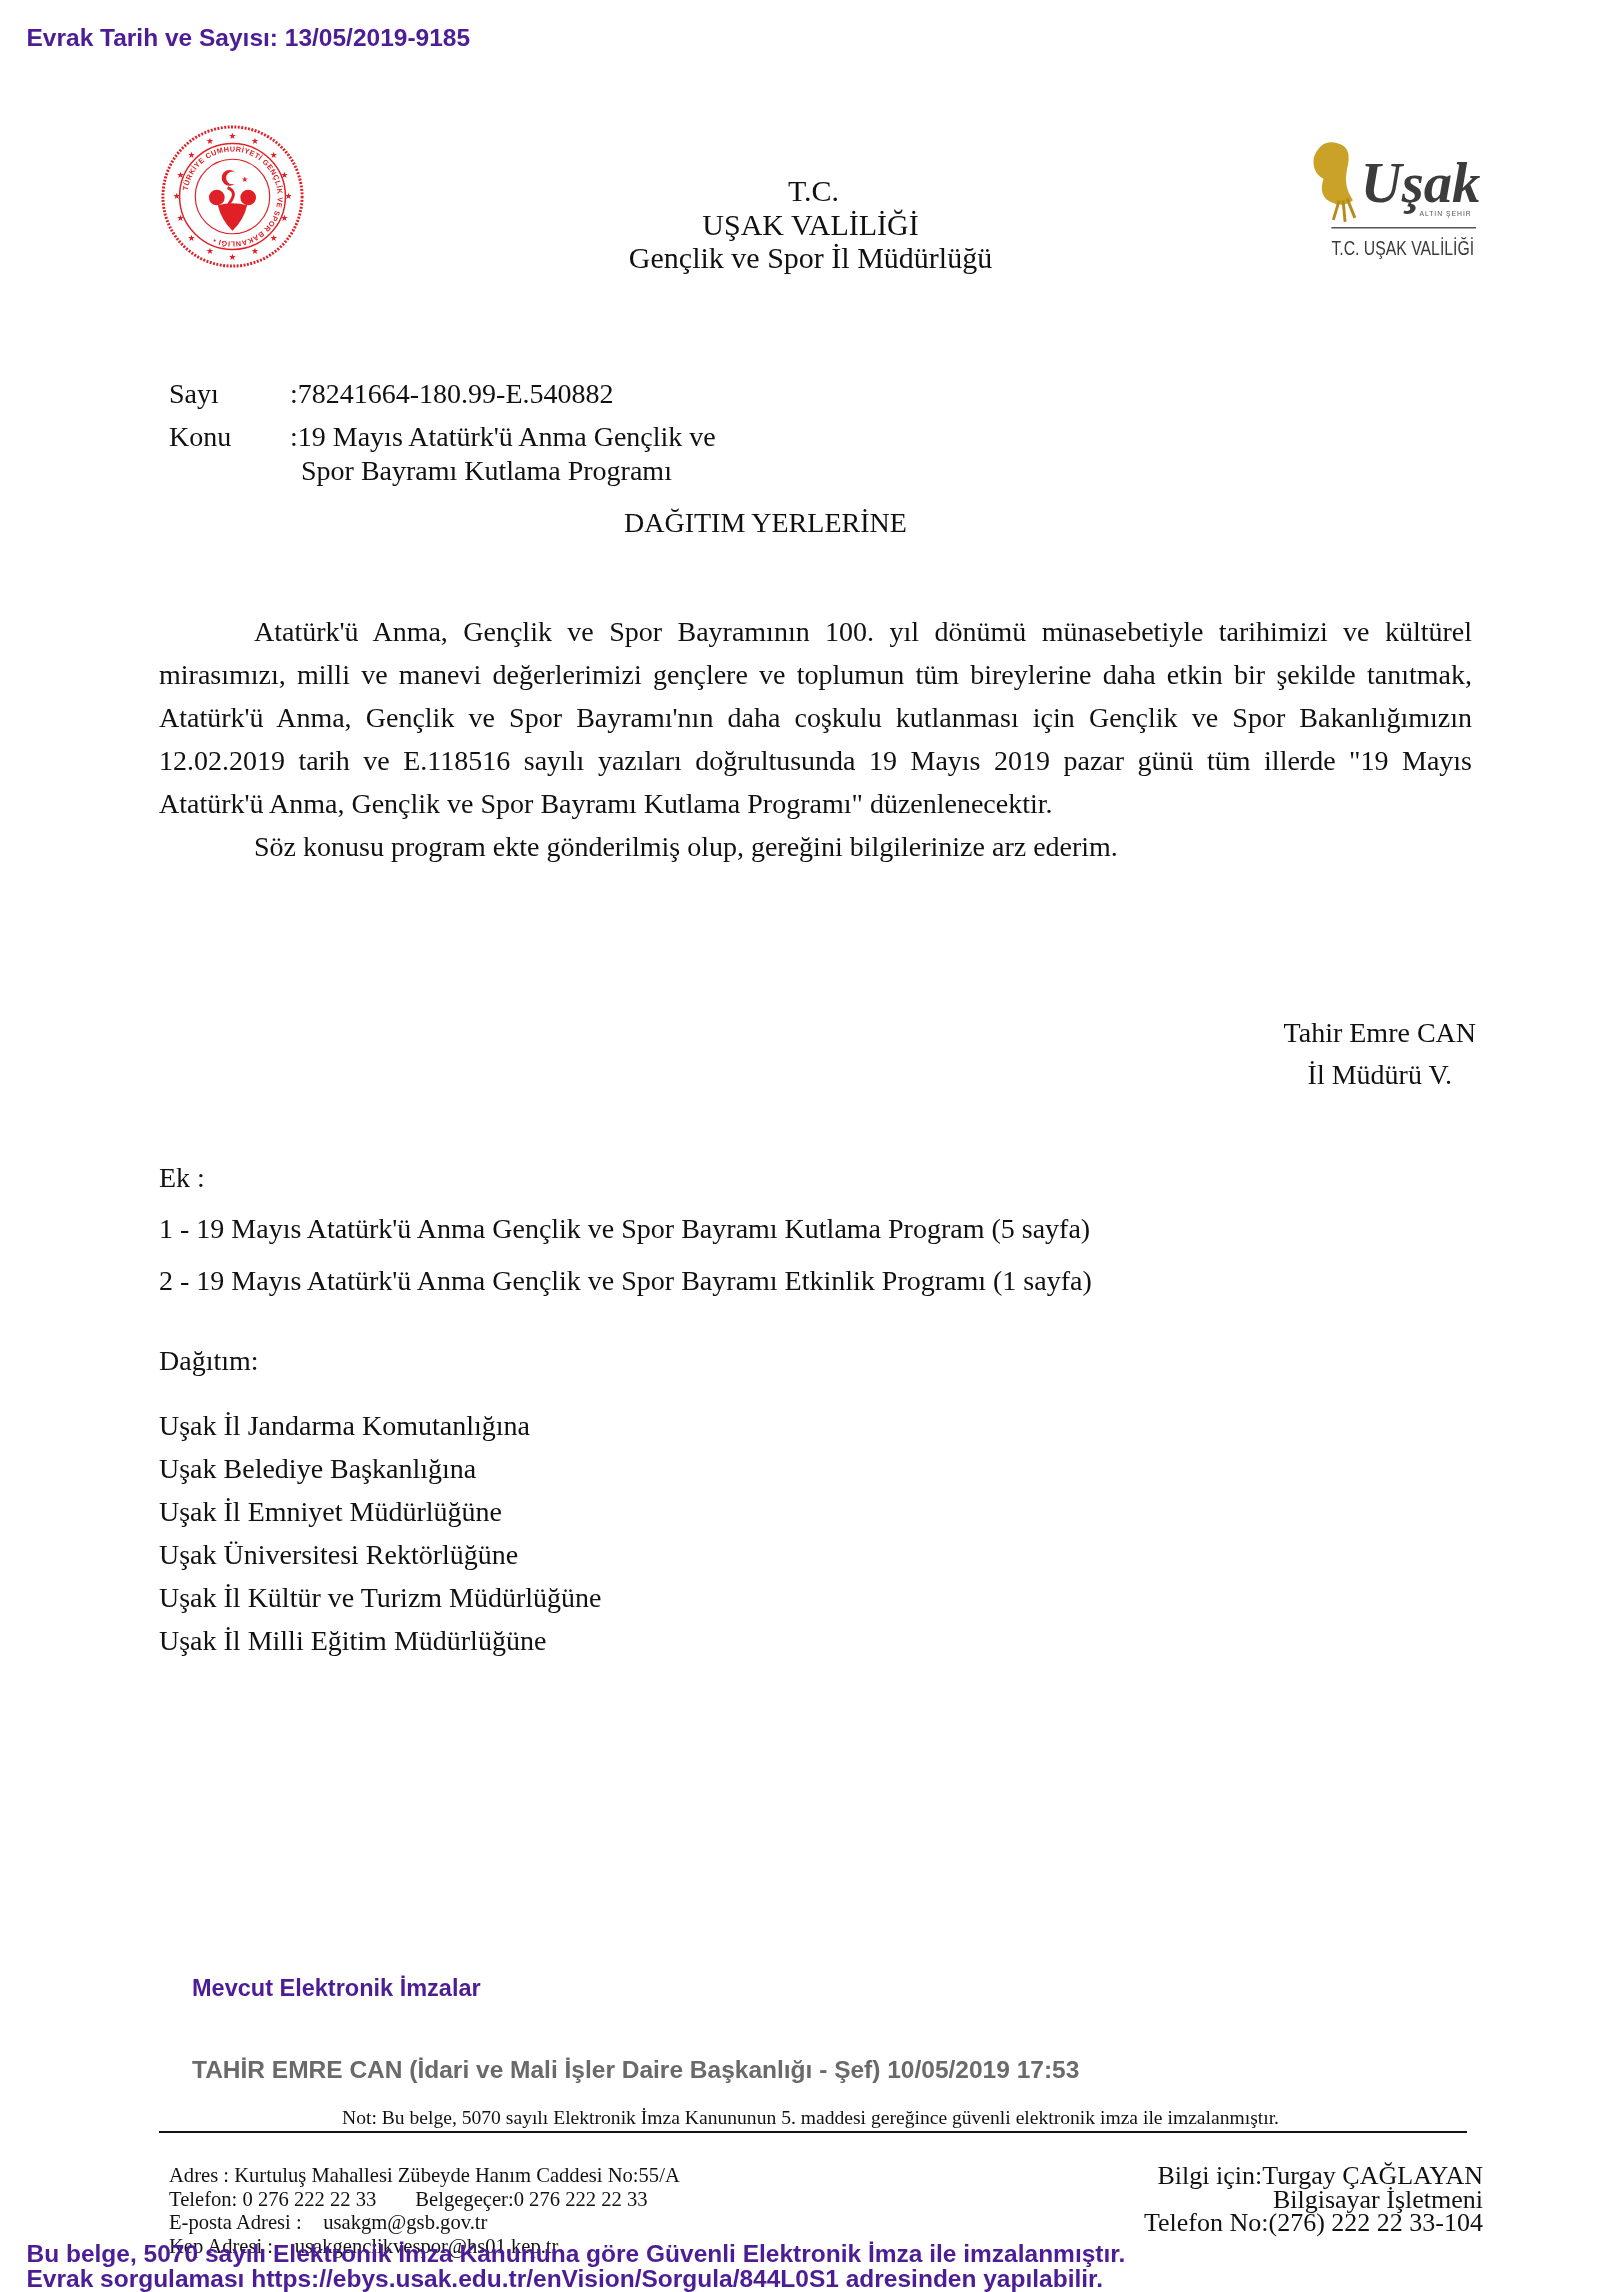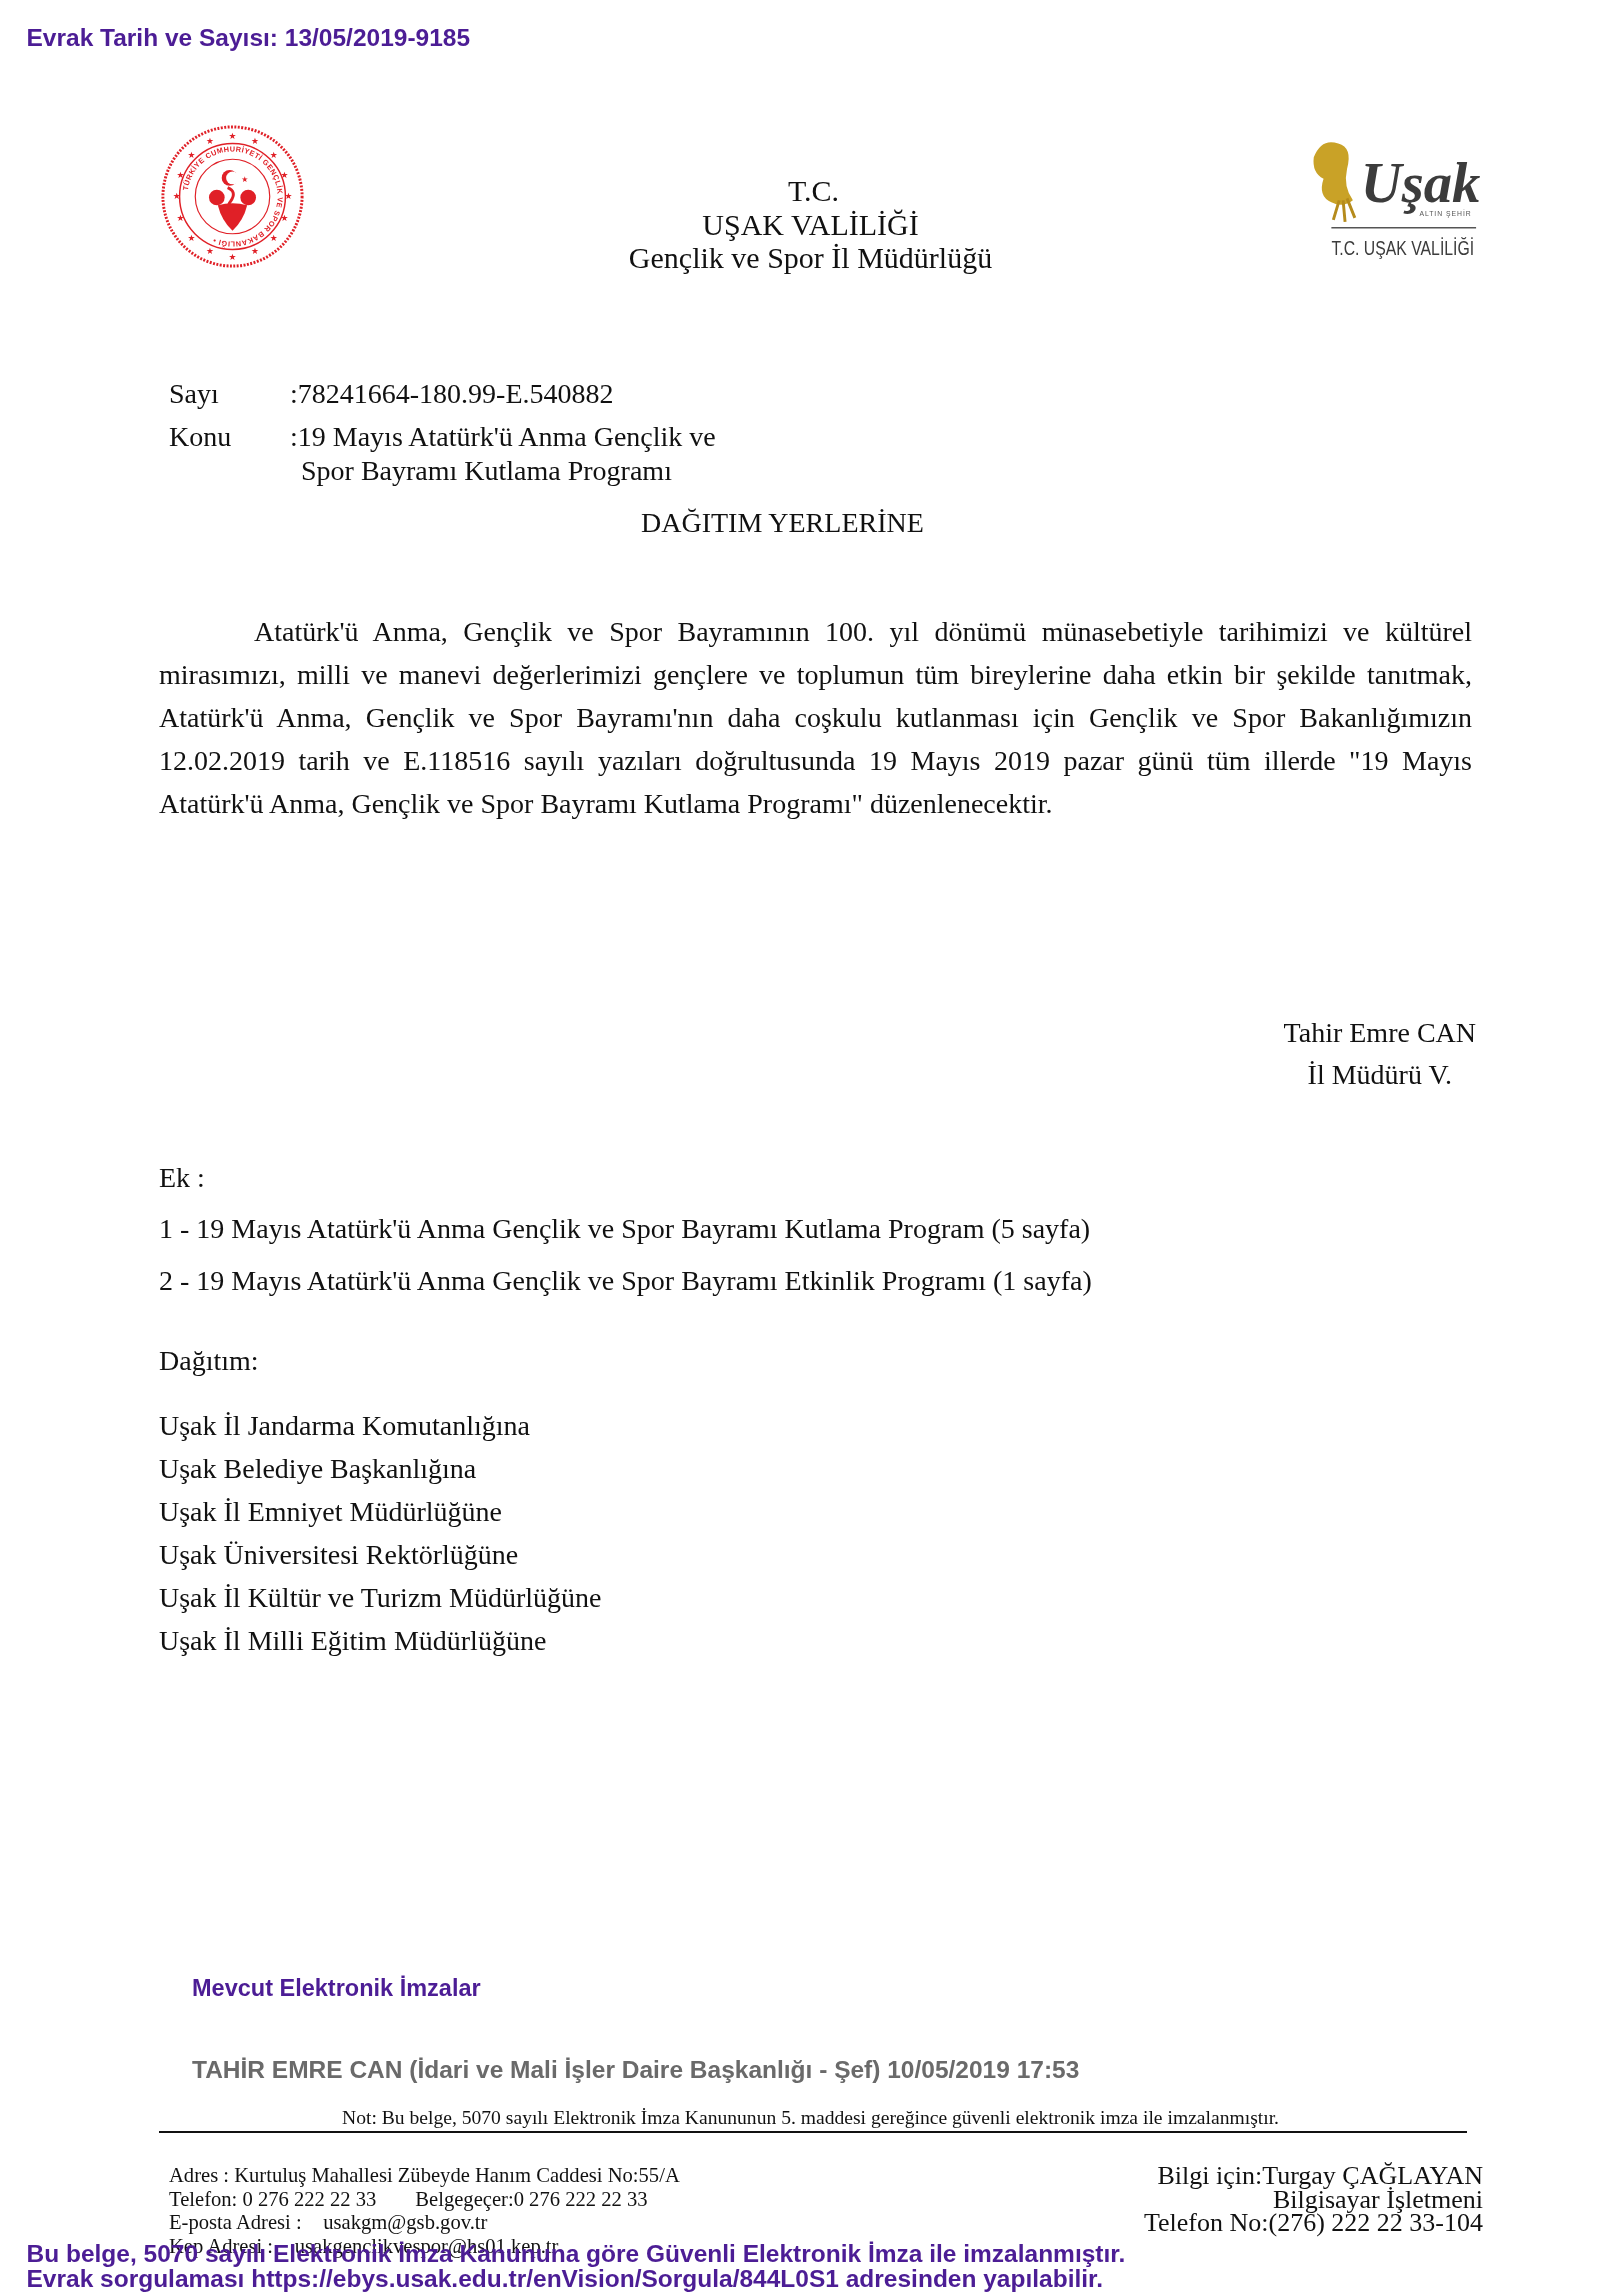--- a/index.html
+++ b/index.html
@@ -18,21 +18,21 @@
   #tc { top: 174px; left: 0; width: 1627px; }
   #valilik { top: 208px; }
   #mudurluk { top: 241px; }
 
   .meta-label { left: 169px; font-size: 28px; }
   .meta-value { left: 290px; font-size: 28px; }
   #sayi-label, #sayi-value { top: 378px; }
   #konu-label, #konu-value { top: 421px; }
   #konu-value2 { top: 455px; left: 301px; font-size: 28px; }
 
-  #dagitim-yerlerine { left: 641px; top: 507px; font-size: 28px; }
+  #dagitim-yerlerine { left: 624px; top: 507px; font-size: 28px; }
 
   #body-text { left: 159px; top: 610px; width: 1313px; font-size: 28px; line-height: 43px; text-align: justify; white-space: normal; }
   #body-text p { margin: 0; text-indent: 95px; }
 
   #signer { right: 145px; top: 1012px; font-size: 28px; text-align: center; line-height: 42px; }
 
   #ek-label { left: 159px; top: 1162px; font-size: 28px; }
   .ek-item { left: 159px; font-size: 28px; }
   #ek-1 { top: 1213px; }
   #ek-2 { top: 1265px; }
@@ -126,20 +126,21 @@
 <div id="sayi-label" class="abs meta-label">Sayı</div>
 <div id="sayi-value" class="abs meta-value">:78241664-180.99-E.540882</div>
 <div id="konu-label" class="abs meta-label">Konu</div>
 <div id="konu-value" class="abs meta-value">:19 Mayıs Atatürk'ü Anma Gençlik ve</div>
 <div id="konu-value2" class="abs">Spor Bayramı Kutlama Programı</div>
 
 <div id="dagitim-yerlerine" class="abs">DAĞITIM YERLERİNE</div>
 
 <div id="body-text" class="abs">
   <p>Atatürk'ü Anma, Gençlik ve Spor Bayramının 100. yıl dönümü münasebetiyle tarihimizi ve kültürel mirasımızı, milli ve manevi değerlerimizi gençlere ve toplumun tüm bireylerine daha etkin bir şekilde tanıtmak, Atatürk'ü Anma, Gençlik ve Spor Bayramı'nın daha coşkulu kutlanması için Gençlik ve Spor Bakanlığımızın 12.02.2019 tarih ve E.118516 sayılı yazıları doğrultusunda 19 Mayıs 2019 pazar günü tüm illerde "19 Mayıs Atatürk'ü Anma, Gençlik ve Spor Bayramı Kutlama Programı" düzenlenecektir.</p>
+  <p>Söz konusu program ekte gönderilmiş olup, gereğini bilgilerinize arz ederim.</p>
 </div>
 
 <div id="signer" class="abs">
   <div>Tahir Emre CAN</div>
   <div>İl Müdürü V.</div>
 </div>
 
 <div id="ek-label" class="abs">Ek :</div>
 <div id="ek-1" class="abs ek-item">1 - 19 Mayıs Atatürk'ü Anma Gençlik ve Spor Bayramı Kutlama Program (5 sayfa)</div>
 <div id="ek-2" class="abs ek-item">2 - 19 Mayıs Atatürk'ü Anma Gençlik ve Spor Bayramı Etkinlik Programı (1 sayfa)</div>

